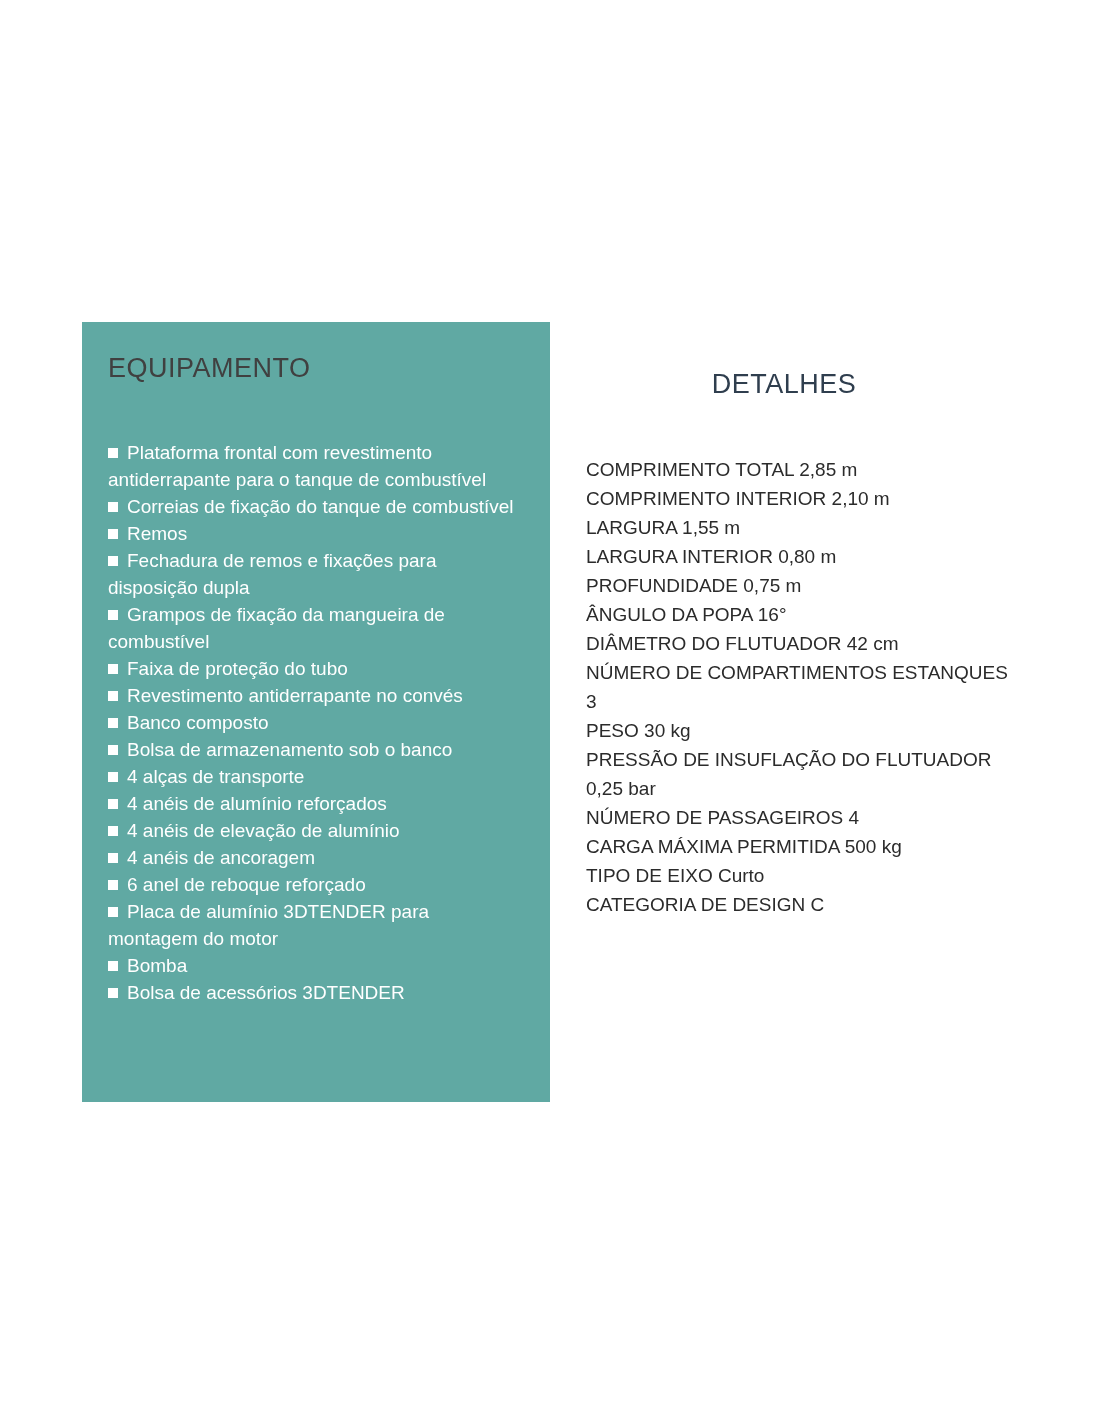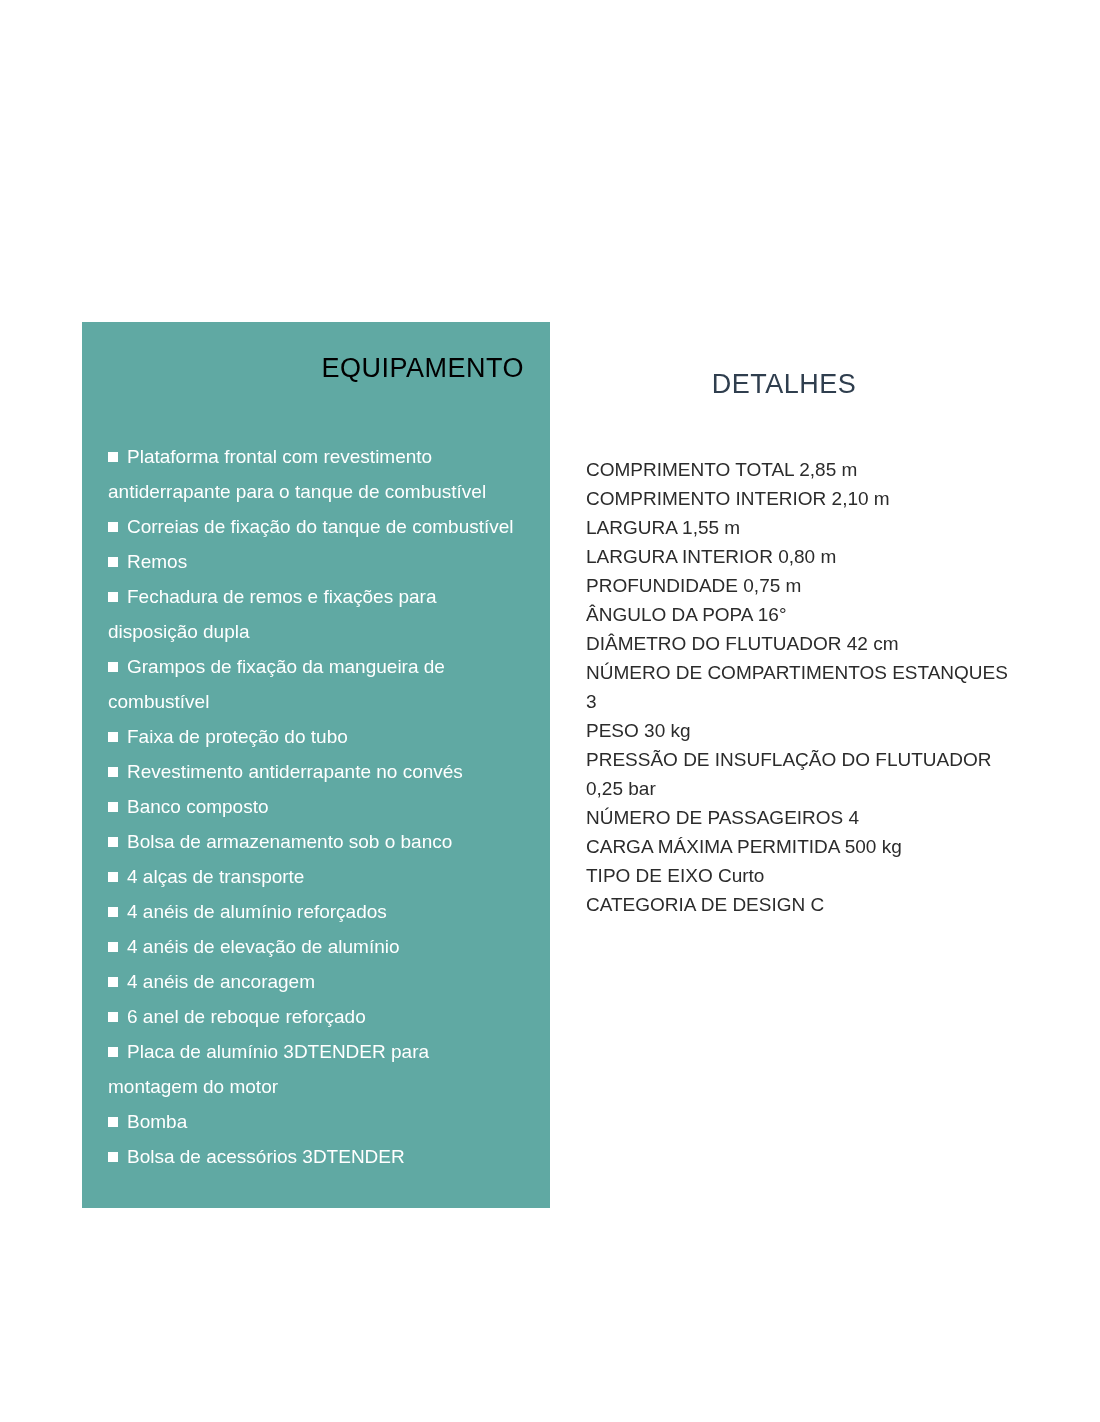--- a/index.html
+++ b/index.html
@@ -25,28 +25,28 @@
     box-sizing: border-box;
     background: #60a9a3;
     padding: 30px 26px 34px 26px;
   }
   .panel-title {
     margin: 0;
     font-size: 27px;
     line-height: 33px;
     font-weight: 500;
     letter-spacing: 0.5px;
-    color: #000000;
-    text-align: right;
+    color: #404040;
+    text-align: left;
   }
   .equip-list {
     margin-top: 54px;
     padding-right: 10px;
     font-size: 19px;
-    line-height: 35px;
+    line-height: 27px;
     color: #ffffff;
   }
   .equip-item {
     margin: 0;
   }
   .sq {
     display: inline-block;
     width: 10px;
     height: 10px;
     background: #ffffff;

